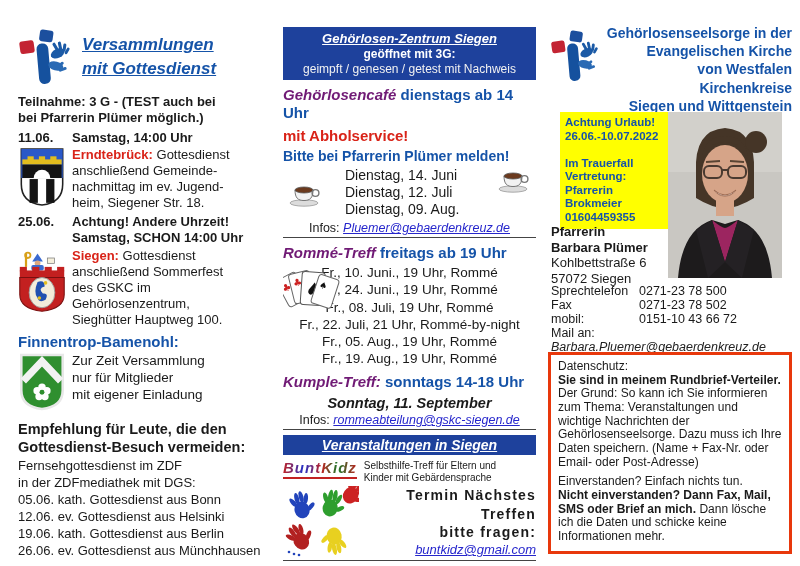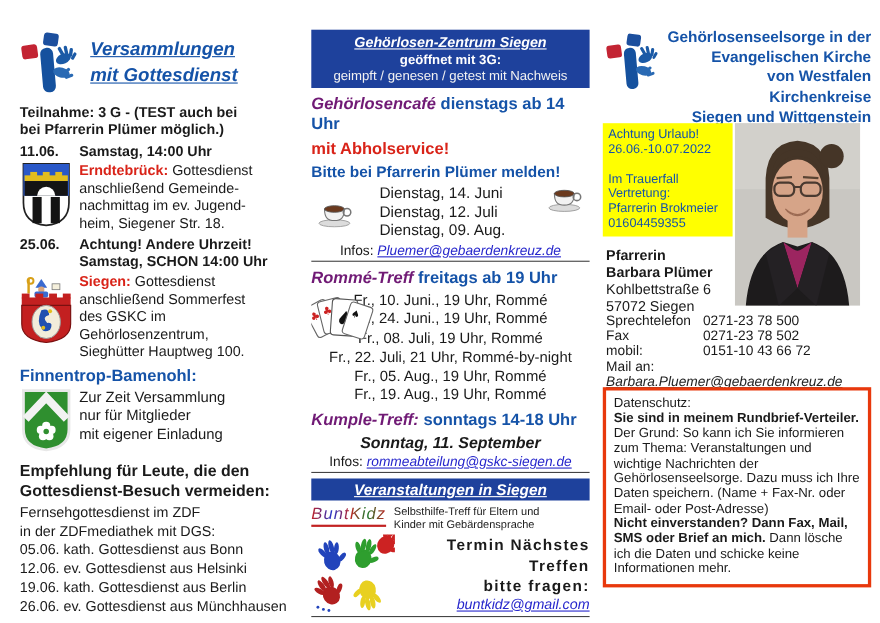--- a/index.html
+++ b/index.html
@@ -43,36 +43,36 @@
   .dates{margin-left:62px;font-size:14px;line-height:1.22;}
   .infos{font-size:12.5px;text-align:center;border-bottom:1.5px solid #444;
          padding-bottom:2px;margin-top:2px;}
   .romme-wrap{position:relative;margin-top:2px;}
   .cards-icon{position:absolute;left:0;top:2px;}
   .romme-dates{text-align:center;font-size:13.5px;line-height:1.27;}
   .sunday{text-align:center;font-weight:bold;font-style:italic;font-size:14.5px;margin-top:4px;}
   .banner{background:#1e419c;color:#fff;text-align:center;font-weight:bold;font-style:italic;
           font-size:14px;text-decoration:underline;padding:2px 0;margin-top:5px;}
   .bk-row{display:flex;gap:7px;margin-top:5px;align-items:flex-start;}
-  .bk-name{font-weight:normal;font-style:italic;font-size:15px;letter-spacing:1px;
+  .bk-name{font-weight:bold;font-style:italic;font-size:15px;letter-spacing:1px;
            background:linear-gradient(90deg,#c22222 0%,#2233cc 28%,#c22222 52%,#1a7a2a 74%,#c22222 100%);
            -webkit-background-clip:text;background-clip:text;color:transparent;
            border-bottom:2px solid #c22222;display:inline-block;line-height:1.1;}
   .bk-desc{font-size:10px;line-height:1.22;}
   .bk-body{position:relative;min-height:74px;border-bottom:1.5px solid #444;margin-top:2px;}
   .hands-icon{position:absolute;left:2px;top:0px;}
   .bk-right{margin-left:82px;text-align:right;}
   .bk-termin{font-weight:bold;font-size:14px;letter-spacing:1.2px;line-height:1.3;}
   .bk-link{display:block;text-align:right;font-size:13px;margin-top:1px;}
   
   .r-logo{position:absolute;left:2px;top:26px;}
   .r-title{position:absolute;left:28px;top:24px;width:216px;text-align:right;
            color:#1553a8;font-weight:bold;font-size:14px;line-height:1.3;}
-  .vac{position:absolute;left:0;top:112px;width:108px;background:#ffff00;
-       padding:4px 5px;color:#1553a8;font-weight:normal;font-size:11.5px;line-height:1.18;}
+  .vac{position:absolute;left:12px;top:112px;width:108px;background:#ffff00;
+       padding:4px 5px;color:#1553a8;font-weight:bold;font-size:11.5px;line-height:1.18;}
   .photo{position:absolute;left:120px;top:112px;}
   .addr{position:absolute;left:3px;top:224px;font-size:13px;line-height:1.2;}
   .contacts{position:absolute;left:3px;top:284px;font-size:12.5px;line-height:1.12;}
   .crow{display:flex;}
   .clab{width:88px;flex:0 0 88px;}
   .mail-link{color:#222;font-style:italic;text-decoration:underline;font-size:12.5px;cursor:pointer;}
   .privacy{position:absolute;left:0;top:352px;width:224px;border:3px solid #e8380c;
            padding:5px 7px 7px;font-size:12px;line-height:1.14;}
   .mt6{margin-top:6px;}
 </style>
@@ -378,20 +378,21 @@
         <span>0151-10 43 66 72</span>
       </div>
       <div>Mail an:</div>
       <a class="mail-link">Barbara.Pluemer@gebaerdenkreuz.de</a>
     </div>
 
     <div class="privacy">
       <div>Datenschutz:</div>
       <div class="bold">Sie sind in meinem Rundbrief-Verteiler.</div>
       <div>Der Grund: So kann ich Sie informieren zum Thema: Veranstaltungen und wichtige Nachrichten der Gehörlosenseelsorge. Dazu muss ich Ihre Daten speichern. (Name + Fax-Nr. oder Email- oder Post-Adresse)</div>
+      <div class="mt6">Einverstanden? Einfach nichts tun.</div>
       <div>
         <span class="bold">Nicht einverstanden? Dann Fax, Mail, SMS oder Brief an mich.</span>
         <span>Dann lösche ich die Daten und schicke keine Informationen mehr.</span>
       </div>
     </div>
   </div>
 
 </div>
 
 </body></html>

